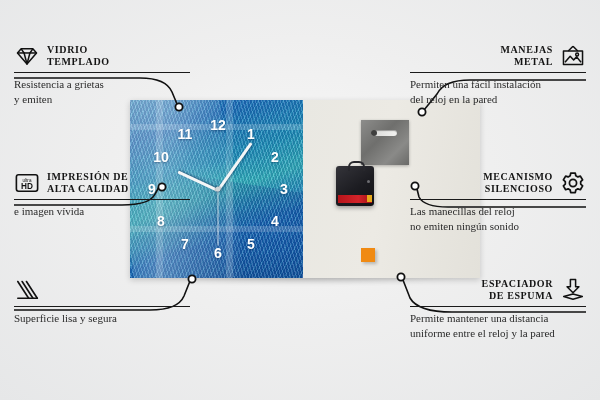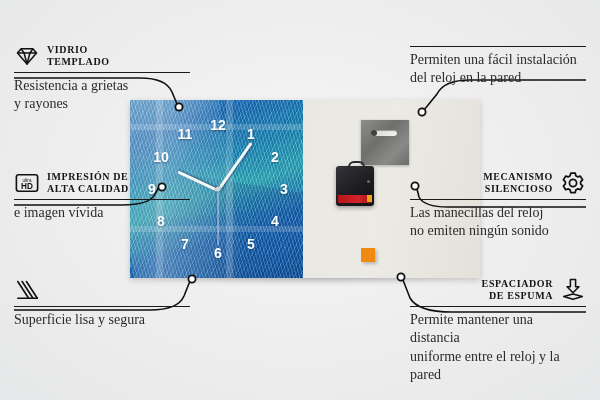--- a/index.html
+++ b/index.html
@@ -123,21 +123,21 @@
   .ficon{width:26px;height:26px;flex:0 0 26px;display:block;}
   .ftitle{
     font-family:"Liberation Serif", serif;
     font-size:10px;font-weight:700;letter-spacing:.6px;
     color:#141414;line-height:1.18;text-transform:uppercase;
   }
   .feat.right .ftitle{text-align:right;}
   .rule{height:1px;background:#1a1a1a;margin:3px 0 4px 0;}
   .fdesc{
     font-family:"Liberation Serif", serif;
-    font-size:14px;color:#2b2b2b;line-height:1.32;
+    font-size:11px;color:#2b2b2b;line-height:1.32;
   }
   .feat.right .fdesc{text-align:left;}
 </style>
 </head>
 <body>
 
 <div id="stage">
 
   <div class="shadow-band"></div>
 
@@ -223,21 +223,21 @@
         </g>
       </svg>
       <div class="ftitle">
         <div>VIDRIO</div>
         <div>TEMPLADO</div>
       </div>
     </div>
     <div class="rule"></div>
     <div class="fdesc">
       <div>Resistencia a grietas</div>
-      <div>y rayones</div>
+      <div>y emiten</div>
     </div>
   </div>
 
   <div class="feat left" style="left:14px;top:170px">
     <div class="head">
       <svg class="ficon" viewBox="0 0 24 24">
         <rect x="2.2" y="4.4" width="19.6" height="15.2" rx="2" fill="none" stroke="#111" stroke-width="1.5"></rect>
         <text x="12" y="11.4" text-anchor="middle" font-family="Liberation Sans, sans-serif" font-size="4.2" fill="#111">ultra</text>
         <text x="12" y="17.8" text-anchor="middle" font-family="Liberation Sans, sans-serif" font-size="7.6" font-weight="bold" fill="#111">HD</text>
       </svg>
@@ -263,20 +263,34 @@
         </g>
       </svg>
     </div>
     <div class="rule"></div>
     <div class="fdesc">
       <div>Superficie lisa y segura</div>
     </div>
   </div>
 
   <div class="feat right" style="left:410px;top:43px">
+    <div class="head">
+      <div class="ftitle">
+        <div>MANEJAS</div>
+        <div>METAL</div>
+      </div>
+      <svg class="ficon" viewBox="0 0 24 24">
+        <g fill="none" stroke="#111" stroke-width="1.4" stroke-linejoin="round">
+          <rect x="3.2" y="7.4" width="17.6" height="12.4"></rect>
+          <path d="M12,3.0 L7.6,7.4 M12,3.0 L16.4,7.4"></path>
+          <path d="M4.6,17.8 L9.4,12.2 L12.6,15.6 L15.4,12.8 L19.4,17.8"></path>
+          <circle cx="15.8" cy="10.6" r="1.3"></circle>
+        </g>
+      </svg>
+    </div>
     <div class="rule"></div>
     <div class="fdesc">
       <div>Permiten una fácil instalación</div>
       <div>del reloj en la pared</div>
     </div>
   </div>
 
   <div class="feat right" style="left:410px;top:277px">
     <div class="head">
       <div class="ftitle">

